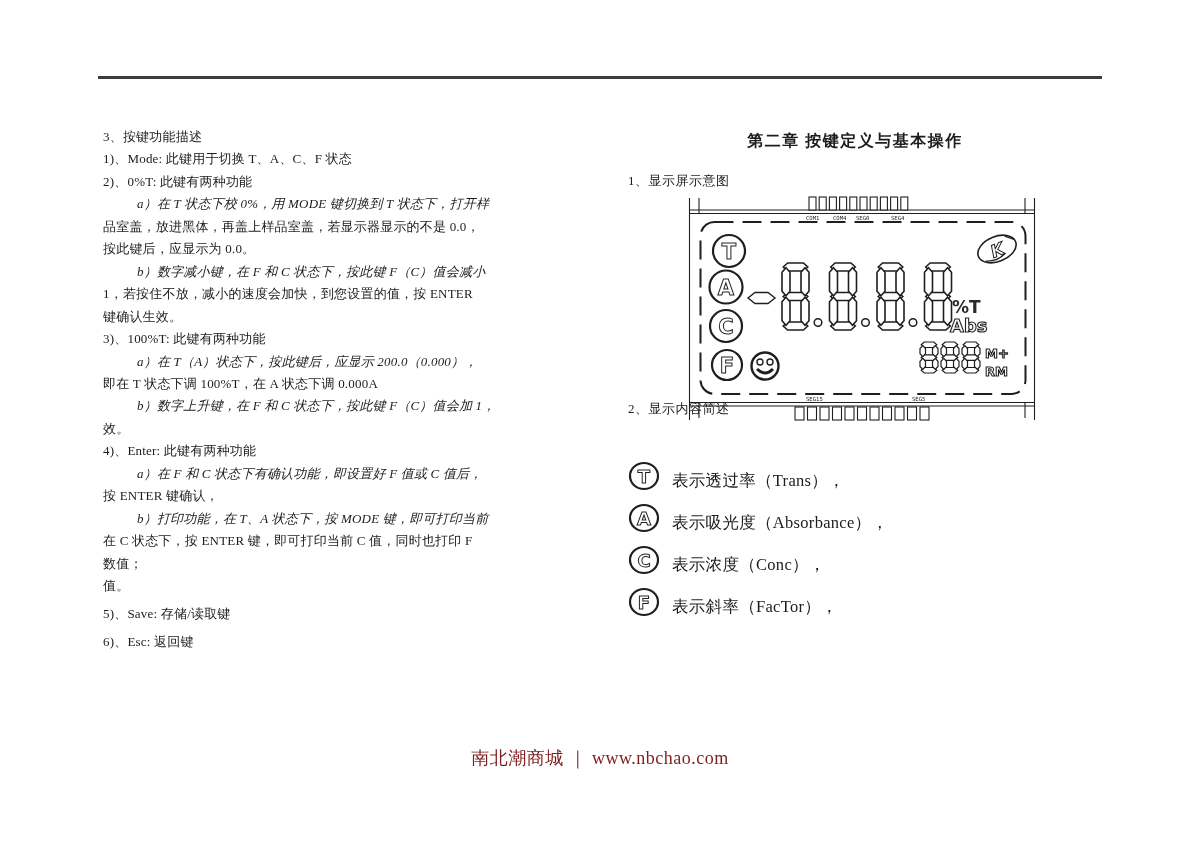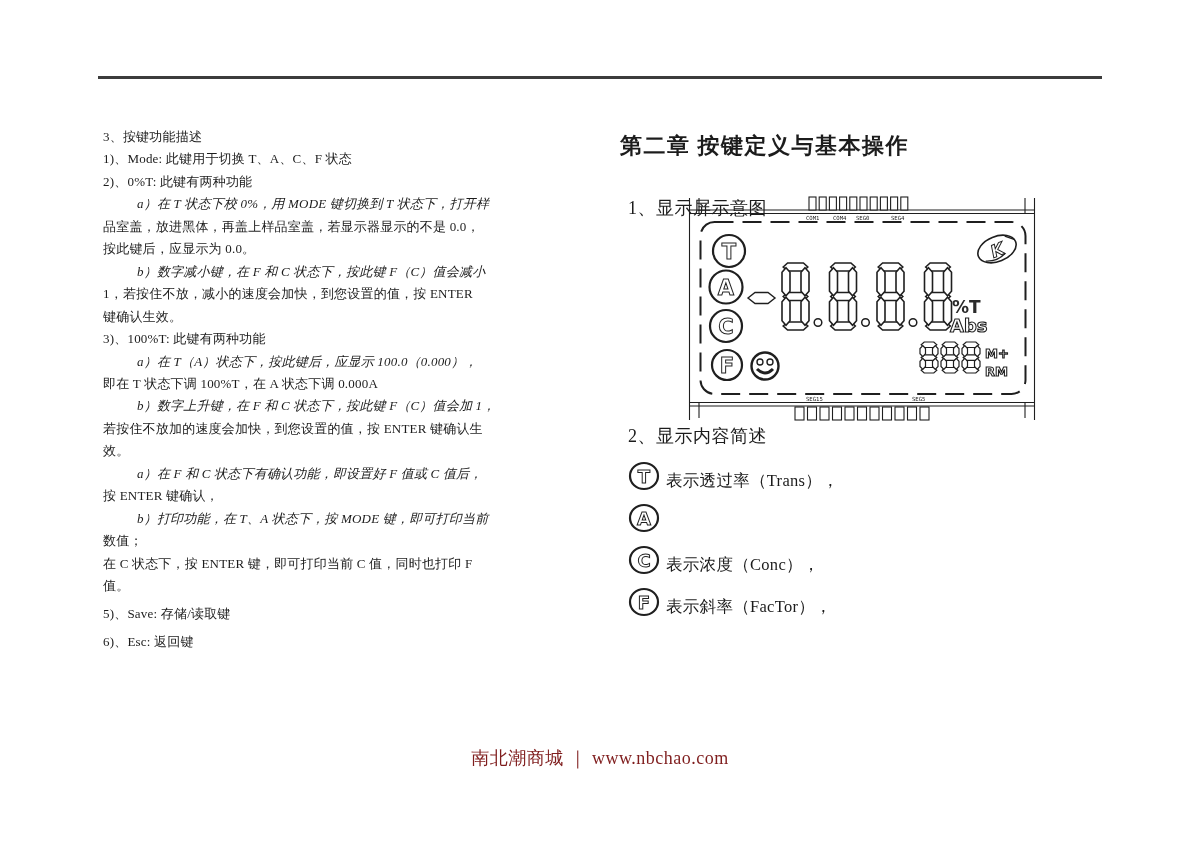--- a/index.html
+++ b/index.html
@@ -7,30 +7,30 @@
     position:relative;width:1200px;height:848px;background:#ffffff;overflow:hidden;
     font-family:"Liberation Serif","DejaVu Serif",serif;color:#1c1c1c;
   }
   .top-rule{position:absolute;left:98px;top:76px;width:1004px;height:2.5px;background:#3c3c3c;}
   
   .left-col{position:absolute;left:103px;top:126px;width:500px;}
   .tline{font-size:13px;line-height:22.45px;white-space:nowrap;letter-spacing:0.2px;}
   .tline.indent{padding-left:34px;font-style:italic;}
   .tline.gap{margin-top:5.5px;}
   
-  .chapter-title{position:absolute;left:620px;top:131px;width:470px;
-    font-size:22px;font-weight:bold;letter-spacing:1.5px;white-space:nowrap;}
-  .section-label{position:absolute;left:628px;font-size:18px;white-space:nowrap;letter-spacing:0.5px;margin-top:24px;}
+  .chapter-title{position:absolute;left:620px;top:131px;width:470px;text-align:center;
+    font-size:16px;font-weight:bold;letter-spacing:1.5px;white-space:nowrap;}
+  .section-label{position:absolute;left:628px;font-size:13px;white-space:nowrap;letter-spacing:0.5px;}
   .sec1{top:172px;}
   .sec2{top:400px;}
   .lcd-wrap{position:absolute;left:688px;top:196px;}
   
   .display-items{position:absolute;left:628px;top:460px;width:420px;}
   .ditem{display:flex;align-items:flex-end;height:32px;margin-bottom:10px;}
-  .dtext{font-size:16.5px;line-height:1;padding-bottom:3px;margin-left:6px;white-space:nowrap;letter-spacing:0.3px;}
+  .dtext{font-size:16.5px;line-height:1;padding-bottom:3px;margin-left:12px;white-space:nowrap;letter-spacing:0.3px;}
   .mode-icon{flex:0 0 auto;}
   
   .footer{position:absolute;left:0;top:746px;width:100%;text-align:center;
     font-size:18px;color:#7f1d1d;letter-spacing:0.5px;}
   
   .oln{fill:#ffffff;stroke:#1f1f1f;stroke-width:2.2px;}
   .thin{stroke:#1f1f1f;stroke-width:1.1px;fill:none;}
   .seg{fill:#ffffff;stroke:#1f1f1f;stroke-linejoin:miter;}
   .pin{fill:#ffffff;stroke:#1f1f1f;stroke-width:1.1px;}
   .pinlbl{font-family:"DejaVu Sans Mono",monospace;font-size:5.6px;fill:#1f1f1f;}
@@ -50,30 +50,30 @@
       <div class="tline">3、按键功能描述</div>
       <div class="tline">1)、Mode: 此键用于切换 T、A、C、F 状态</div>
       <div class="tline">2)、0%T: 此键有两种功能</div>
       <div class="tline indent">a）在 T 状态下校 0%，用 MODE 键切换到 T 状态下，打开样</div>
       <div class="tline">品室盖，放进黑体，再盖上样品室盖，若显示器显示的不是 0.0，</div>
       <div class="tline">按此键后，应显示为 0.0。</div>
       <div class="tline indent">b）数字减小键，在 F 和 C 状态下，按此键 F（C）值会减小</div>
       <div class="tline">1，若按住不放，减小的速度会加快，到您设置的值，按 ENTER</div>
       <div class="tline">键确认生效。</div>
       <div class="tline">3)、100%T: 此键有两种功能</div>
-      <div class="tline indent">a）在 T（A）状态下，按此键后，应显示 100.0（0.000），</div>
+      <div class="tline indent">a）在 T（A）状态下，按此键后，应显示 200.0（0.000），</div>
       <div class="tline">即在 T 状态下调 100%T，在 A 状态下调 0.000A</div>
       <div class="tline indent">b）数字上升键，在 F 和 C 状态下，按此键 F（C）值会加 1，</div>
-      <div class="tline">若按住不放加的速度会加快，到您设置的值，按 ENTER 键确认生</div>
       <div class="tline">效。</div>
+      <div class="tline">4)、Enter: 此键有两种功能</div>
       <div class="tline indent">a）在 F 和 C 状态下有确认功能，即设置好 F 值或 C 值后，</div>
       <div class="tline">按 ENTER 键确认，</div>
       <div class="tline indent">b）打印功能，在 T、A 状态下，按 MODE 键，即可打印当前</div>
+      <div class="tline">在 C 状态下，按 ENTER 键，即可打印当前 C 值，同时也打印 F</div>
       <div class="tline">数值；</div>
-      <div class="tline">在 C 状态下，按 ENTER 键，即可打印当前 C 值，同时也打印 F</div>
       <div class="tline">值。</div>
       <div class="tline gap">5)、Save:  存储/读取键</div>
       <div class="tline gap">6)、Esc: 返回键</div>
     </div>
 
   <div class="chapter-title">第二章 按键定义与基本操作</div>
 
   <div class="section-label sec1">1、显示屏示意图</div>
 
   <div class="lcd-wrap">
@@ -230,20 +230,21 @@
           <ellipse cx="16" cy="16" rx="14" ry="13" fill="#fff" stroke="#1f1f1f" stroke-width="2.2"></ellipse>
           <text x="16" y="23" class="oltxt" font-size="18">T</text>
         </svg>
         <span class="dtext">表示透过率（Trans），</span>
       </div>
       <div class="ditem">
         <svg class="mode-icon" width="32" height="32" viewBox="0 0 32 32">
           <ellipse cx="16" cy="16" rx="14" ry="13" fill="#fff" stroke="#1f1f1f" stroke-width="2.2"></ellipse>
           <text x="16" y="23" class="oltxt" font-size="18">A</text>
         </svg>
+        <span class="dtext">表示吸光度（Absorbance），</span>
       </div>
       <div class="ditem">
         <svg class="mode-icon" width="32" height="32" viewBox="0 0 32 32">
           <ellipse cx="16" cy="16" rx="14" ry="13" fill="#fff" stroke="#1f1f1f" stroke-width="2.2"></ellipse>
           <text x="16" y="23" class="oltxt" font-size="18">C</text>
         </svg>
         <span class="dtext">表示浓度（Conc），</span>
       </div>
       <div class="ditem">
         <svg class="mode-icon" width="32" height="32" viewBox="0 0 32 32">

